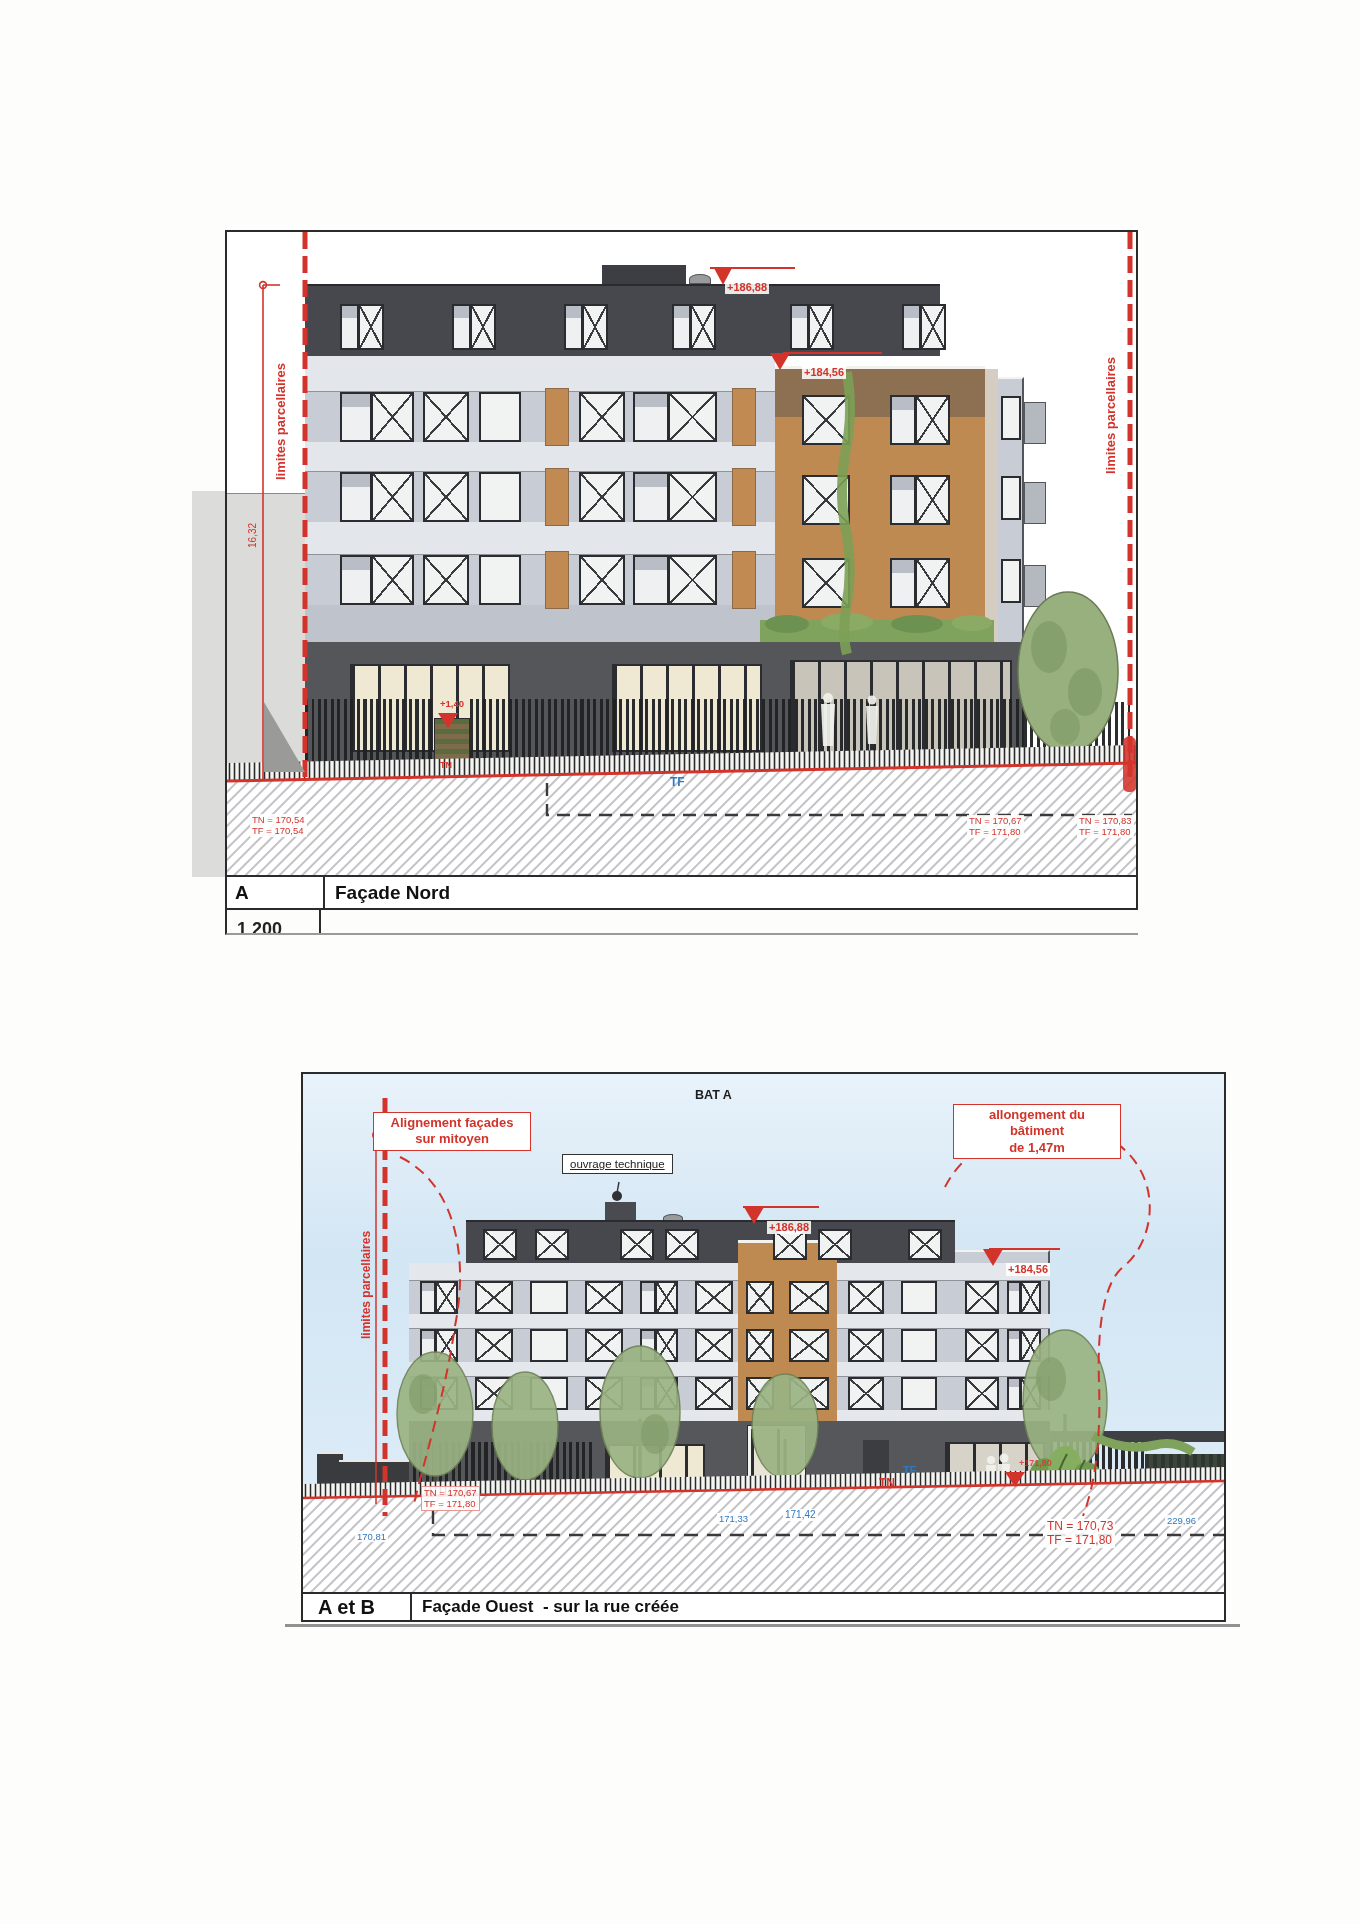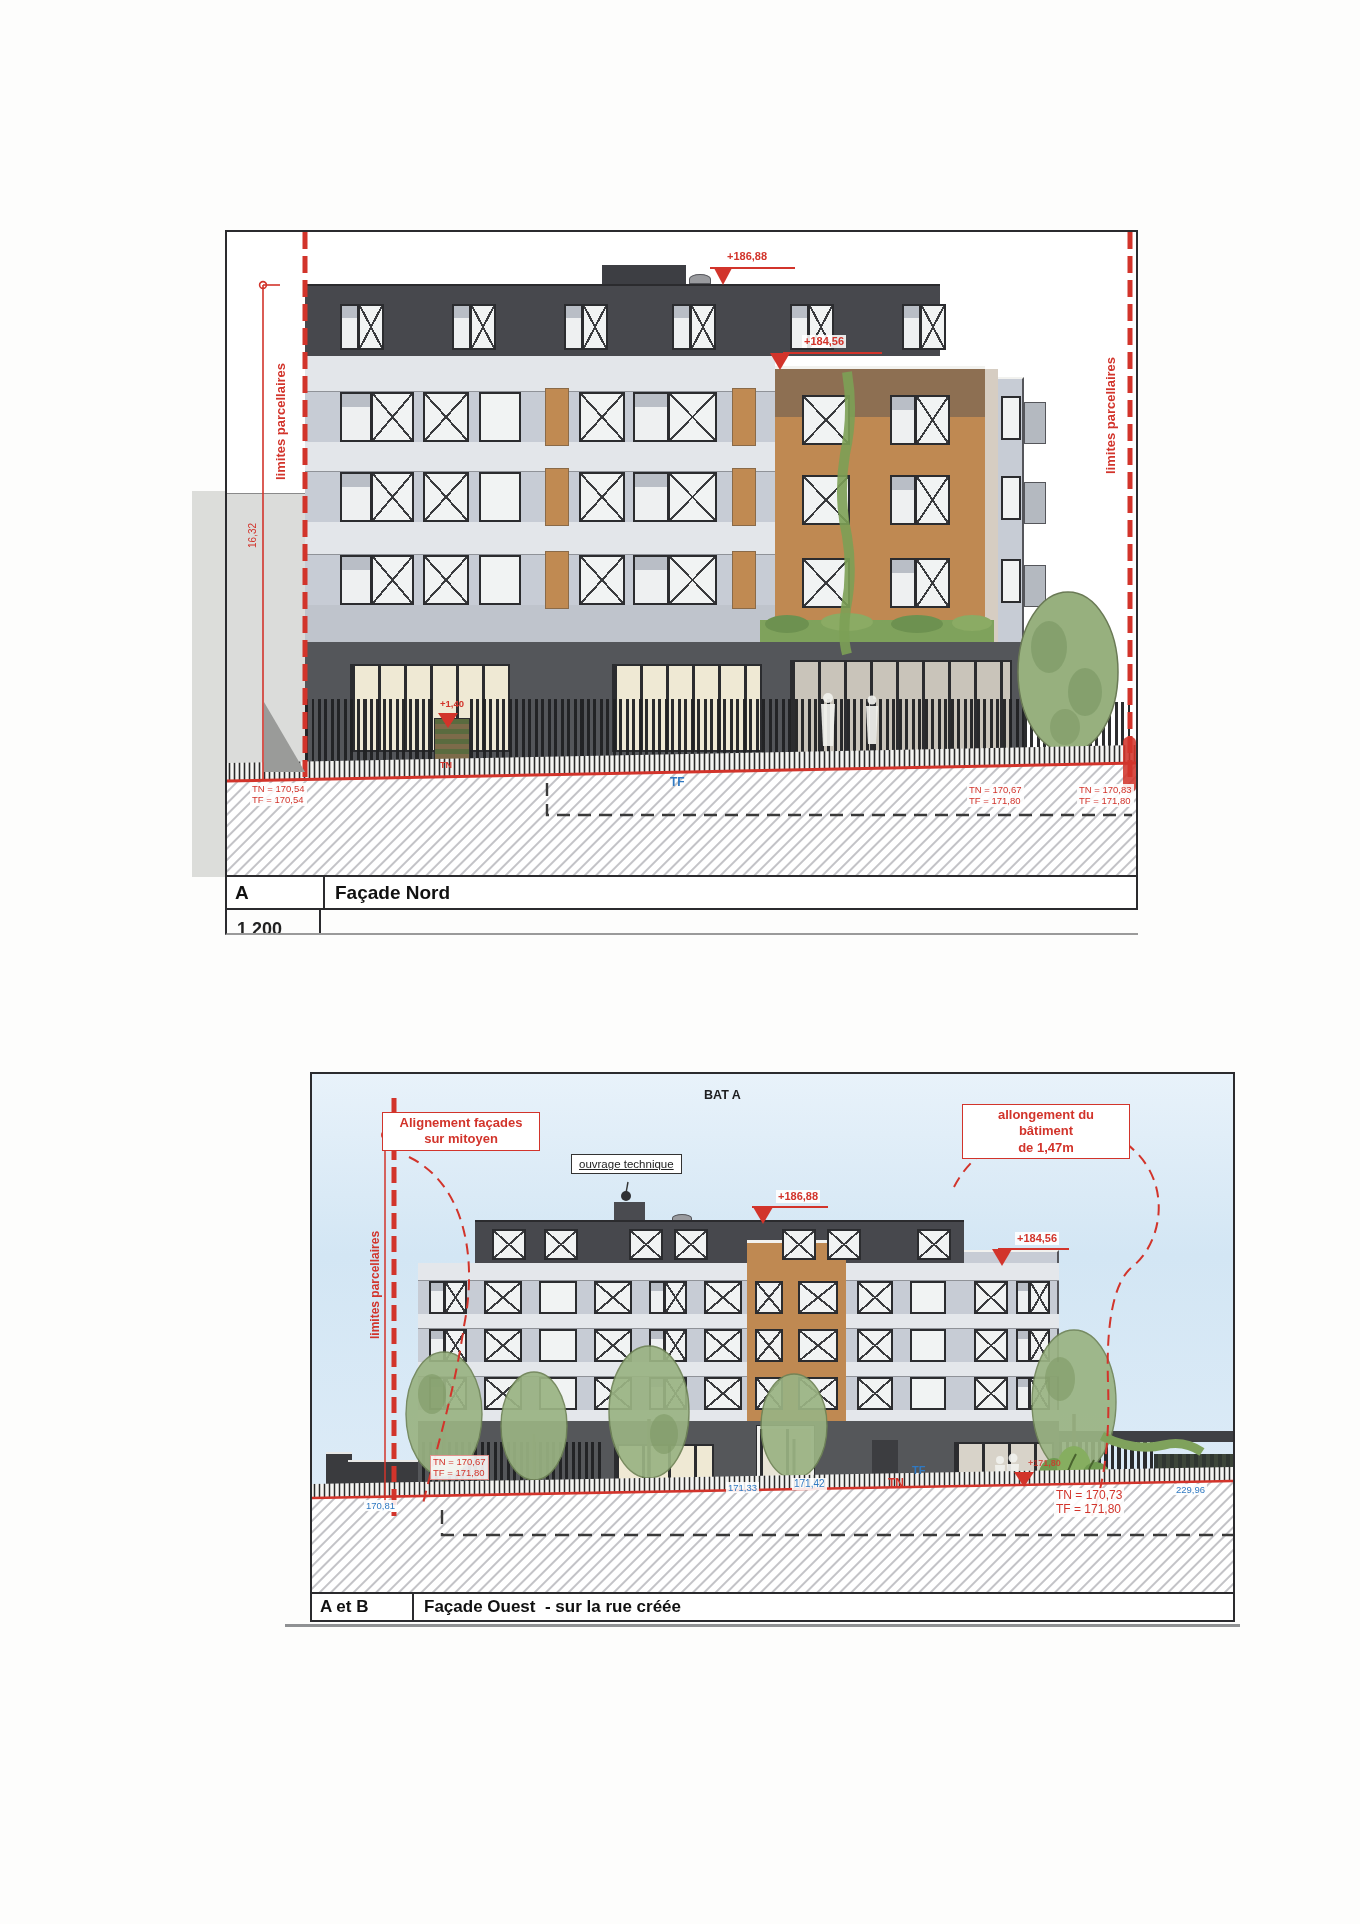--- a/index.html
+++ b/index.html
@@ -2,21 +2,21 @@
 <html><head>
 <meta charset="utf-8">
 <style>
   html,body{margin:0;padding:0;background:#ffffff;}
   #page{position:relative;width:1360px;height:1924px;background:#fdfdfc;overflow:hidden;
         font-family:"Liberation Sans", sans-serif;}
   .abs{position:absolute;box-sizing:border-box;}
   .frame{border:2px solid #2b2b2e;background:#ffffff;overflow:hidden;}
   .red{color:#d2342b;}
   .blue{color:#2f79c2;}
-  .chip{background:rgba(255,255,255,.88);padding:0 2px;line-height:1.2;white-space:nowrap;}
+  .chip{background:rgba(255,255,255,.88);padding:0 2px;line-height:1.2;white-space:nowrap;margin-top:31px;}
   .vtext{writing-mode:vertical-rl;transform:rotate(180deg);white-space:nowrap;}
   .win{position:absolute;background:#f1f3f3;border:2px solid #2b2c2f;box-sizing:border-box;}
   .wx{background-image:
       linear-gradient(to top right, transparent calc(50% - 1px), #3a3b3e calc(50% - 1px), #3a3b3e calc(50% + 1px), transparent calc(50% + 1px)),
       linear-gradient(to bottom right, transparent calc(50% - 1px), #3a3b3e calc(50% - 1px), #3a3b3e calc(50% + 1px), transparent calc(50% + 1px));}
   .pane-shade{position:absolute;left:0;top:0;width:44%;height:100%;box-sizing:border-box;
       background:linear-gradient(#b9bec6 0 28%, #eef0f1 28%);border-right:3px solid #2b2c2f;}
   .pane-x{position:absolute;right:0;top:0;width:56%;height:100%;
       background-image:
       linear-gradient(to top right, transparent calc(50% - 1px), #3a3b3e calc(50% - 1px), #3a3b3e calc(50% + 1px), transparent calc(50% + 1px)),
@@ -249,21 +249,21 @@
       <div class="divider"></div>
       <div class="cell-title">Façade Nord</div>
     </div>
 
     <div class="abs" style="left:0;top:680px;width:913px;height:25px;overflow:hidden;border-left:2px solid #2b2b2e;border-bottom:2px solid #9a9a9a;">
       <div class="abs" style="left:10px;top:9px;font-size:18px;font-weight:bold;color:#222;">1 200</div>
       <div class="abs" style="left:92px;top:0;width:2px;height:25px;background:#2b2b2e;"></div>
     </div>
   </div>
 
-  <div id="d2" class="abs" style="left:310px;top:1072px;width:815px;height:556px;">
+  <div id="d2" class="abs" style="left:301px;top:1072px;width:815px;height:556px;">
     <div class="abs frame" style="left:0;top:0;width:925px;height:522px;background:linear-gradient(180deg,#e8f2fa 0%,#d3e6f4 35%,#dcebf7 80%,#e8f0f6 100%);">
 
       <div id="d2b" class="abs" style="left:0;top:0;width:925px;height:522px;">
         <div class="abs" style="left:302px;top:128px;width:31px;height:20px;background:#4a4b50;"></div>
         <div class="abs" style="left:360px;top:140px;width:20px;height:8px;background:#9a9b9f;border:1px solid #55565b;border-radius:50% 50% 0 0;"></div>
         <div class="abs" style="left:163px;top:146px;width:489px;height:43px;background:#47484d;border-top:2px solid #2b2b2e;"></div>
         <div class="abs" style="left:106px;top:189px;width:641px;height:158px;background:#c7ccd5;border-top:2px solid #f2f2ef;"></div>
         <div class="abs" style="left:652px;top:176px;width:95px;height:171px;background:#c7ccd5;border-top:2px solid #f2f2ef;border-right:2px solid #55565b;"></div>
         <div class="abs" style="left:106px;top:189px;width:641px;height:18px;background:#e4e7eb;border-bottom:1px solid #8f9298;"></div>
         <div class="abs" style="left:106px;top:240px;width:641px;height:15px;background:#e4e7eb;border-bottom:1px solid #8f9298;"></div>
@@ -464,20 +464,20 @@
       <div class="abs red" style="left:576px;top:402px;font-size:12px;font-weight:bold;">TN</div>
       <div class="abs blue" style="left:600px;top:390px;font-size:11px;font-weight:bold;">TF</div>
       <div class="abs red chip" style="left:742px;top:414px;font-size:12px;">
         <div>TN = 170,73</div>
           <div>TF = 171,80</div>
       </div>
       <div class="abs blue chip" style="left:862px;top:410px;font-size:9.5px;">229,96</div>
     </div>
 
     <div class="abs titlebar" style="left:0;top:520px;width:925px;height:30px;">
-      <div class="cell-key" style="width:84px;font-size:17px;">A et B</div>
+      <div class="cell-key" style="width:84px;font-size:20px;margin-left:7px;">A et B</div>
       <div class="divider"></div>
       <div class="cell-title" style="font-size:17px;">Façade Ouest  - sur la rue créée</div>
     </div>
   </div>
 
   <div class="abs" style="left:285px;top:1624px;width:955px;height:3px;background:#8f9193;"></div>
 </div>
 
 </body></html>

